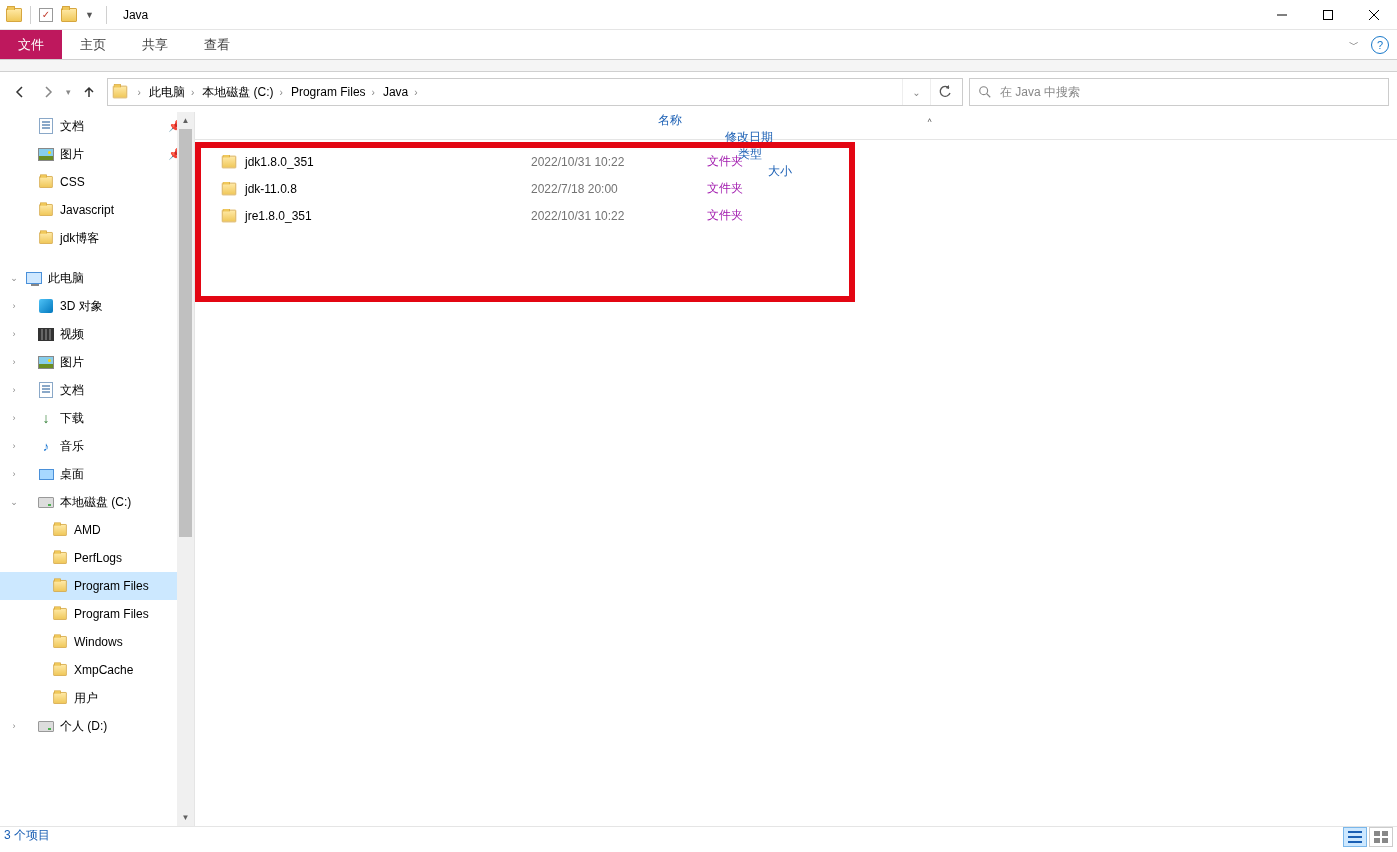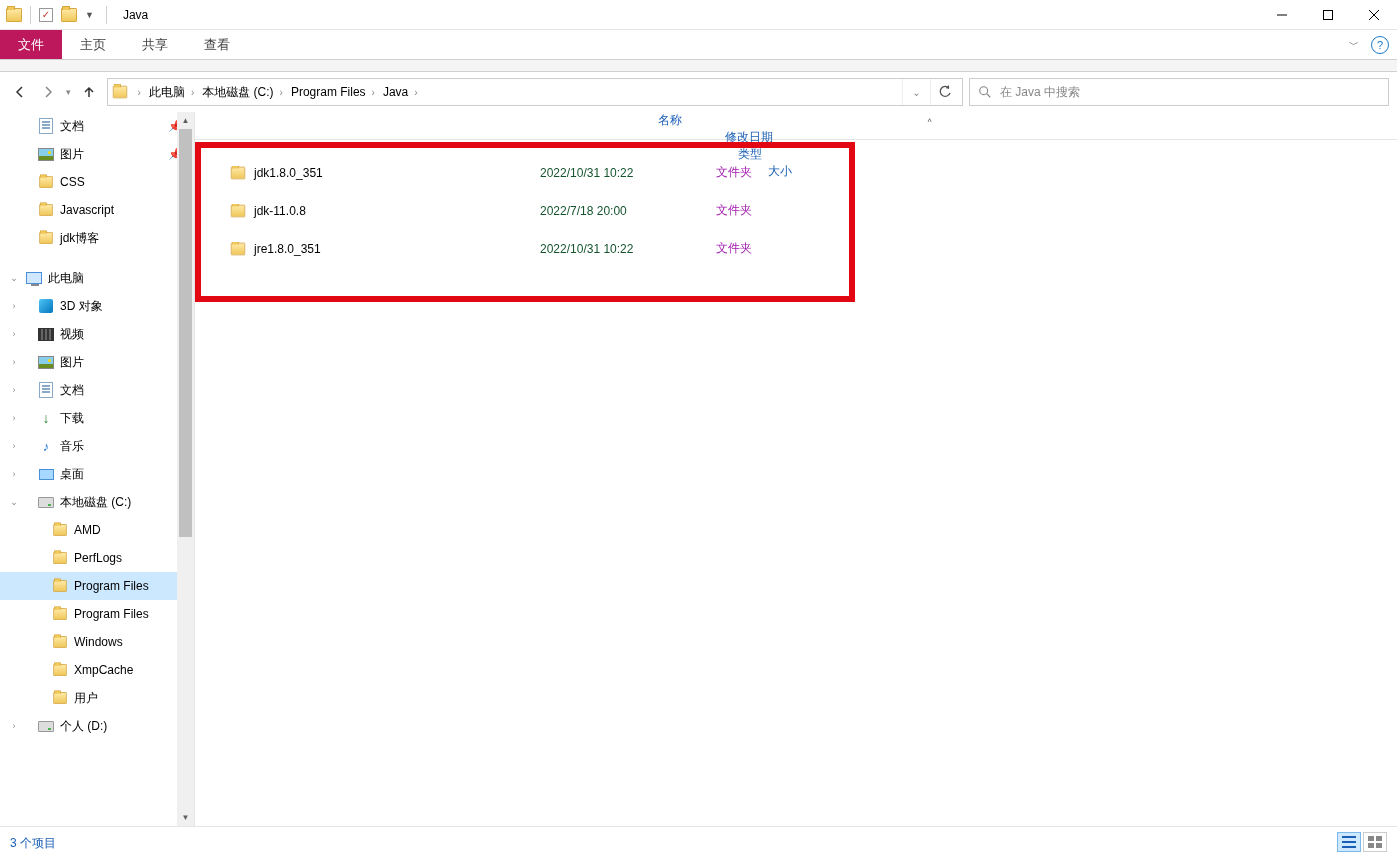--- a/index.html
+++ b/index.html
@@ -60,29 +60,29 @@
   .content { flex: 1; display:flex; flex-direction:column; overflow:hidden;}
   .columns-header{height:28px;border-bottom:1px solid #e5e5e5;display:flex;align-items:center;color:#1a5fb4;font-size:12px;padding-left:18px;flex-direction:column;}
   .col{padding:0 8px;cursor:pointer;white-space:nowrap;}
   .col.name{width:310px;display:flex;align-items:center;gap:6px;}
   .col.date{width:176px;}
   .col.type{width:150px;}
   .col.size{width:90px;}
   .sort-ind{font-size:8px;color:#555;}
   .file-list{flex:1;position:relative;padding-top:8px;}
   .highlight-box{position:absolute;top:2px;left:0;width:660px;height:160px;border:6px solid #e30613;pointer-events:none;}
-  .file-row{height:27px;display:flex;align-items:center;padding-left:27px;cursor:pointer;margin-top:11px;}
+  .file-row{height:27px;display:flex;align-items:center;padding-left:18px;cursor:pointer;}
   .cell{padding:0 8px;white-space:nowrap;overflow:hidden;}
   .cell.name{width:310px;display:flex;align-items:center;gap:8px;color:#000;}
-  .cell.date{width:176px;color:#14532d;}
+  .cell.date{width:176px;color:#737373;}
   .cell.type{width:150px;color:#a21caf;}
   .cell.size{width:90px;color:#555;text-align:right;}
 
   
-  .status-bar { height: 26px; border-top: 1px solid #e5e5e5; display: flex; align-items: flex-end; padding: 0 10px; color:#1a5fb4;}
+  .status-bar { height: 26px; border-top: 1px solid #e5e5e5; display: flex; align-items: flex-start; padding: 0 4px; color:#1a5fb4;}
   .status-right{margin-left:auto;display:flex;gap:2px;}
   .view-btn{width:24px;height:20px;border:1px solid #ccc;display:flex;align-items:center;justify-content:center;cursor:pointer;}
   .view-btn.active{background:#cde8ff;border-color:#7ab7ea;}
 
   
   .ico-doc{width:14px;height:16px;background:#fff;border:1px solid #8aa8c8;position:relative;}
   .ico-doc::after{content:"";position:absolute;top:2px;left:2px;right:2px;height:2px;background:#8aa8c8;box-shadow:0 3px 0 #8aa8c8,0 6px 0 #8aa8c8;}
   .ico-pic{width:16px;height:13px;background:linear-gradient(#87ceeb 60%,#6b8e23 60%);border:1px solid #888;position:relative;}
   .ico-pic::after{content:"";position:absolute;top:2px;right:2px;width:3px;height:3px;background:#ffd700;border-radius:50%;}
   .ico-pc{width:16px;height:12px;border:1px solid #4a90d9;background:#cfe8ff;position:relative;}

